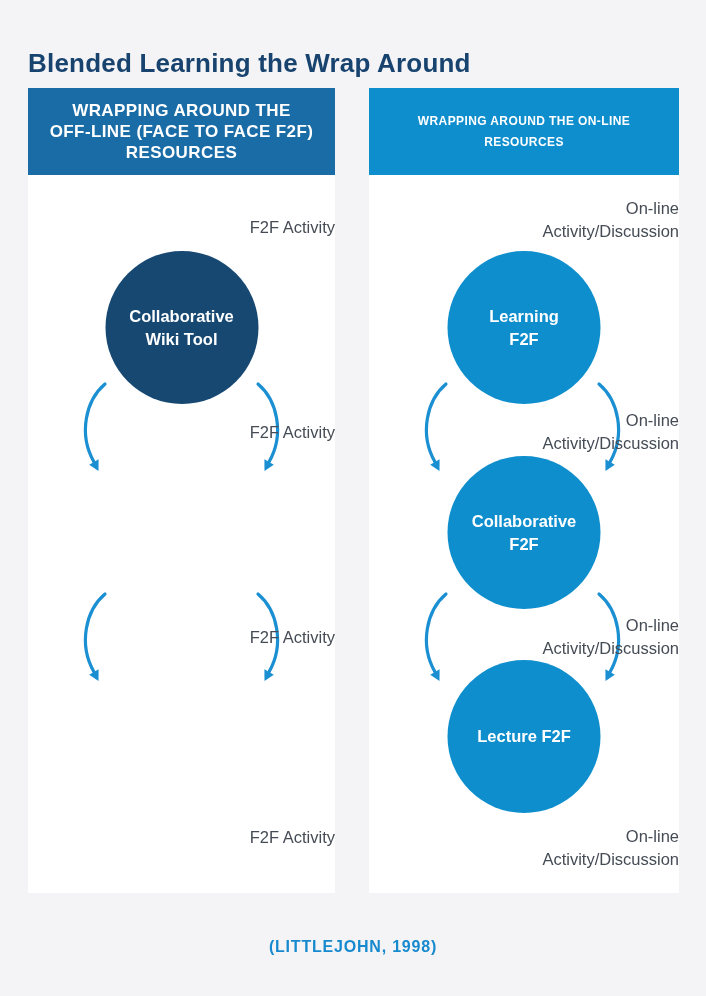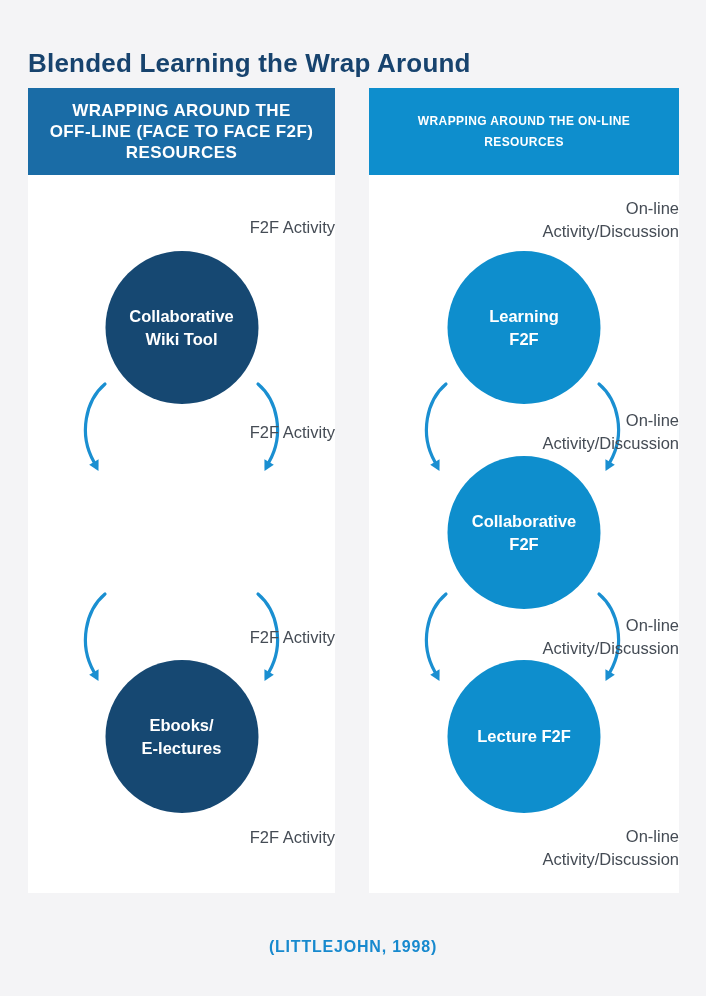--- a/index.html
+++ b/index.html
@@ -136,22 +136,20 @@
   <svg class="arrow arrow--left arrow--gap2" viewBox="0 0 40 95">
     <path d="M33 4 C 14 20, 6 54, 22 82" fill="none" stroke="currentColor" stroke-width="3.2" stroke-linecap="round"></path>
     <polygon points="26.5,91 17.2,84.7 26.6,79.2" fill="currentColor"></polygon>
   </svg>
   <svg class="arrow arrow--right arrow--gap2" viewBox="0 0 40 95">
     <path d="M7 4 C 26 20, 34 54, 18 82" fill="none" stroke="currentColor" stroke-width="3.2" stroke-linecap="round"></path>
     <polygon points="13.5,91 22.8,84.7 13.4,79.2" fill="currentColor"></polygon>
   </svg>
 
   <div class="flow-label flow-label--3">F2F Activity</div>
-  <div class="circle circle--3">Ebooks/
-E-lectures</div>
   <div class="flow-label flow-label--4">F2F Activity</div>
 </section>
 
 <section class="panel panel--online">
   <header class="panel-header">WRAPPING AROUND THE ON-LINE
 RESOURCES</header>
 
   <div class="flow-label flow-label--1">On-line
 Activity/Discussion</div>
   <div class="circle circle--1">Learning

